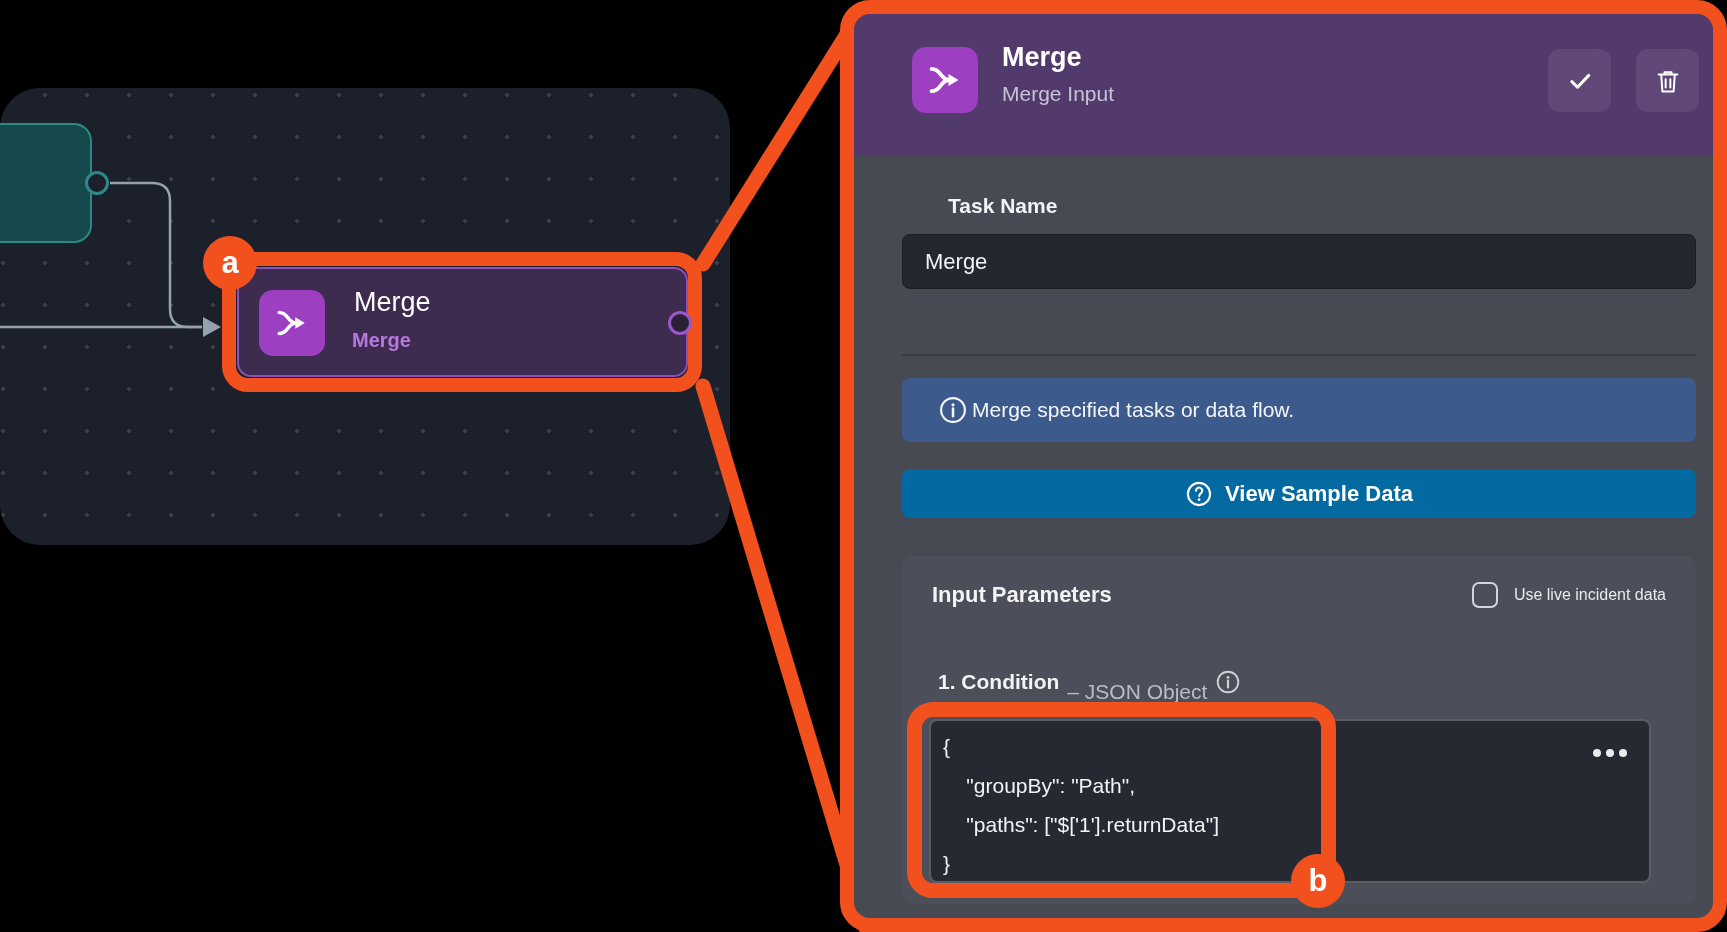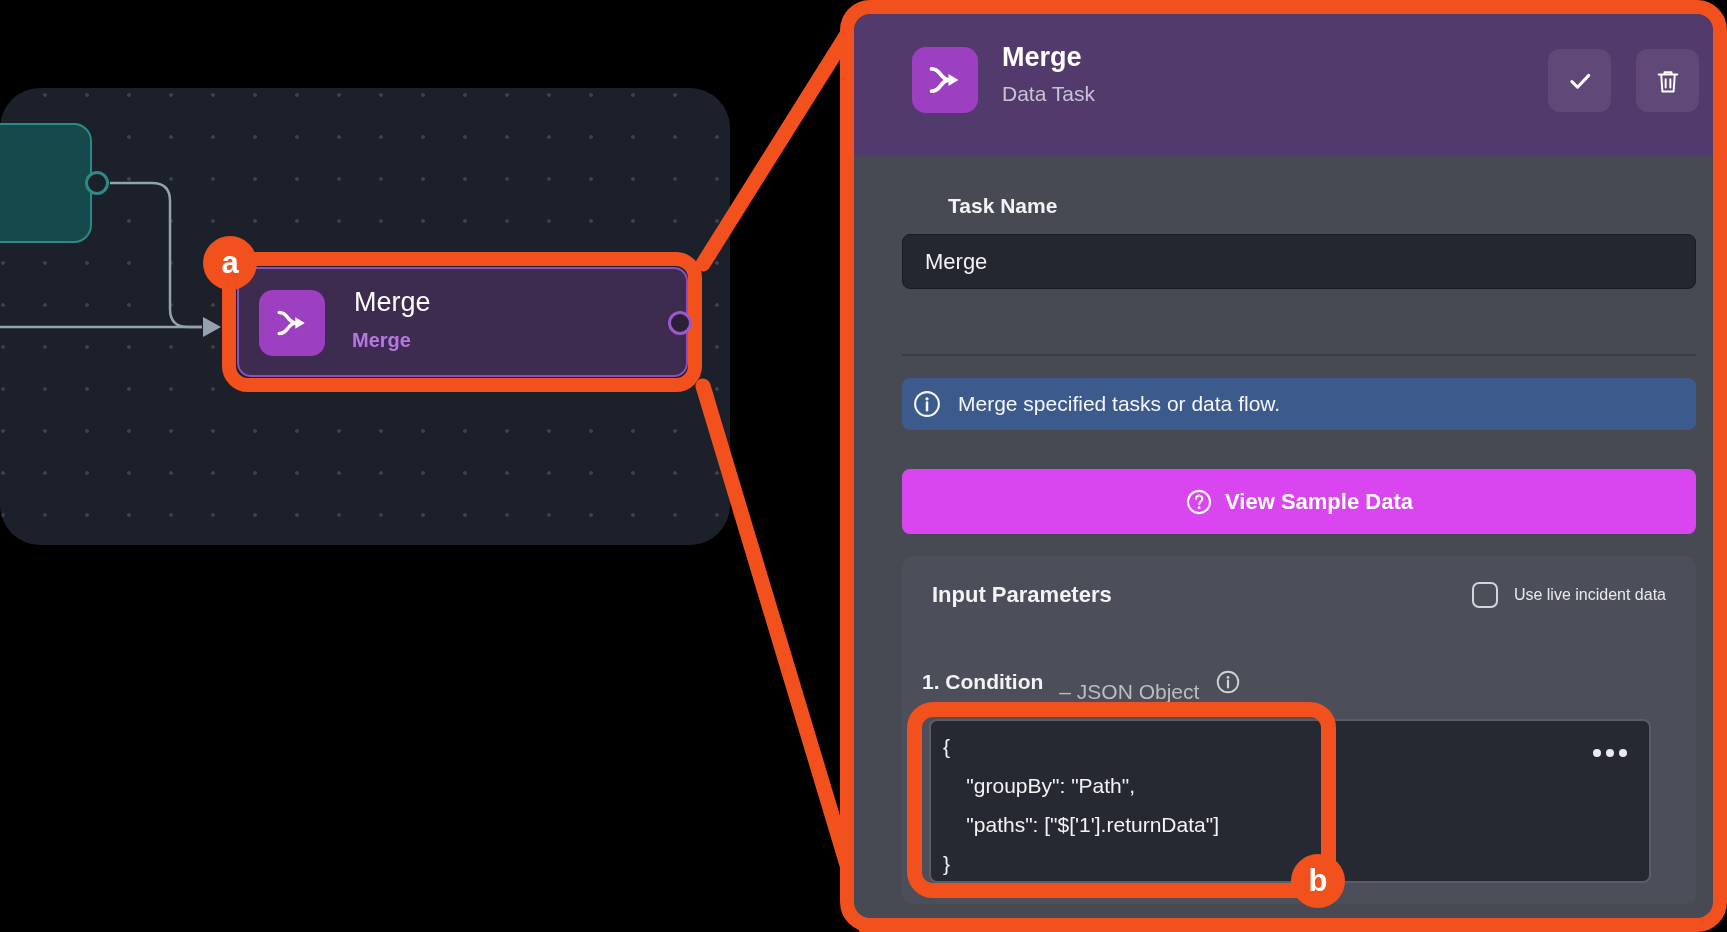--- a/index.html
+++ b/index.html
@@ -51,39 +51,39 @@
     cursor:pointer; }
   #btn-check { left:694px; }
   #btn-trash { left:782px; }
 
   #task-label { left:48px; top:180px; font-size:21px; font-weight:bold; color:#F2F3F5;margin-left:46px; }
   #task-input { left:48px; top:220px; width:794px; height:55px; background:#24272F;
     border:1px solid #1A1C22; border-radius:8px; color:#F2F3F5; font-size:22px;
     padding:0 22px; outline:none; font-family:inherit; }
   #divider { left:48px; top:340px; width:794px; height:2px; background:#3A3D45; }
 
-  #info-banner { left:48px; top:364px; width:794px; height:52px; background:#3D5A8C;
-    border-radius:8px; display:flex; align-items:center; padding:0 10px; gap:16px; }
+  #info-banner { left:48px; top:364px; width:794px; height:64px; background:#3D5A8C;
+    border-radius:8px; display:flex; align-items:center; padding:0 36px; gap:4px; }
   #info-banner span { color:#F4F6F9; font-size:21px; }
 
-  #sample-btn { left:48px; top:455px; width:794px; height:65px; background:#d946ef;
+  #sample-btn { left:48px; top:455px; width:794px; height:49px; background:#0369a1;
     border:none; border-radius:8px; color:#FFFFFF; font-size:22px; font-weight:600;
     display:flex; align-items:center; justify-content:center; gap:12px; cursor:pointer;
     font-family:inherit; }
 
   #param-card { left:48px; top:542px; width:794px; height:348px; background:#4C4F59;
     border-radius:10px; }
   #param-head-row { left:30px; top:26px; width:734px; display:flex;
     align-items:center; justify-content:space-between;gap:8px; }
   #param-heading { font-size:22px; font-weight:bold; color:#F2F3F5; }
   #live-wrap { display:flex; align-items:center; gap:16px; }
   #live-checkbox { width:26px; height:26px; border:2.5px solid #D2D6DC; border-radius:7px;
     background:transparent; cursor:pointer; }
   #live-label { font-size:16px; color:#E8EAEE; }
-  #cond-row { left:20px; top:104px; display:flex; align-items:center; gap:16px; }
+  #cond-row { left:36px; top:104px; display:flex; align-items:center; gap:8px; }
   #cond-label { font-size:21px; font-weight:bold; color:#F2F3F5; }
   #cond-type  { font-size:21px; color:#B9BDC4;margin-top:20px; }
 
   #code-block { left:27px; top:163px; width:722px; height:164px; background:#262932;
     border:2px solid #595D66; border-radius:8px; padding:6px 0 0 12px; }
   .code-line { font-size:21px; line-height:39px; color:#F2F3F5; white-space:pre; }
   #more-dots { right:22px; top:28px; display:flex; gap:5px; }
   #more-dots i { width:8px; height:8px; border-radius:50%; background:#E8EAED; display:block; }
 
   #b-rect { left:5px; top:146px; width:429px; height:196px; border:15px solid #F2511D;
@@ -131,21 +131,21 @@
 
   <div id="panel-header" class="abs">
     <div class="abs hdr-icon merge-icon-box">
       <svg width="38" height="38" viewBox="0 0 24 24">
         <path d="M3.5 5 C10 5 8.5 12 15 12" fill="none" stroke="#fff" stroke-width="2.4" stroke-linecap="round"></path>
         <path d="M3.5 19 C10 19 8.5 12 15 12" fill="none" stroke="#fff" stroke-width="2.4" stroke-linecap="round"></path>
         <path d="M14.2 8.2 L20.5 12 L14.2 15.8 Z" fill="#fff"></path>
       </svg>
     </div>
     <div id="hdr-title" class="abs">Merge</div>
-    <div id="hdr-sub" class="abs">Data Task</div>
+    <div id="hdr-sub" class="abs">Merge Input</div>
 
     <div id="btn-check" class="abs hdr-btn">
       <svg width="30" height="30" viewBox="0 0 24 24">
         <path d="M5.5 12.5 L10 17 L19 7.5" fill="none" stroke="#fff" stroke-width="2.4" stroke-linecap="round" stroke-linejoin="round"></path>
       </svg>
     </div>
     <div id="btn-trash" class="abs hdr-btn">
       <svg width="28" height="28" viewBox="0 0 24 24">
         <path d="M4 6.5 H20 M9 6.5 V4.5 H15 V6.5 M6.2 6.5 L7.2 21 H16.8 L17.8 6.5" fill="none" stroke="#fff" stroke-width="1.7" stroke-linecap="round" stroke-linejoin="round"></path>
         <path d="M10 10.5 V17.5 M14 10.5 V17.5" fill="none" stroke="#fff" stroke-width="1.7" stroke-linecap="round"></path>

